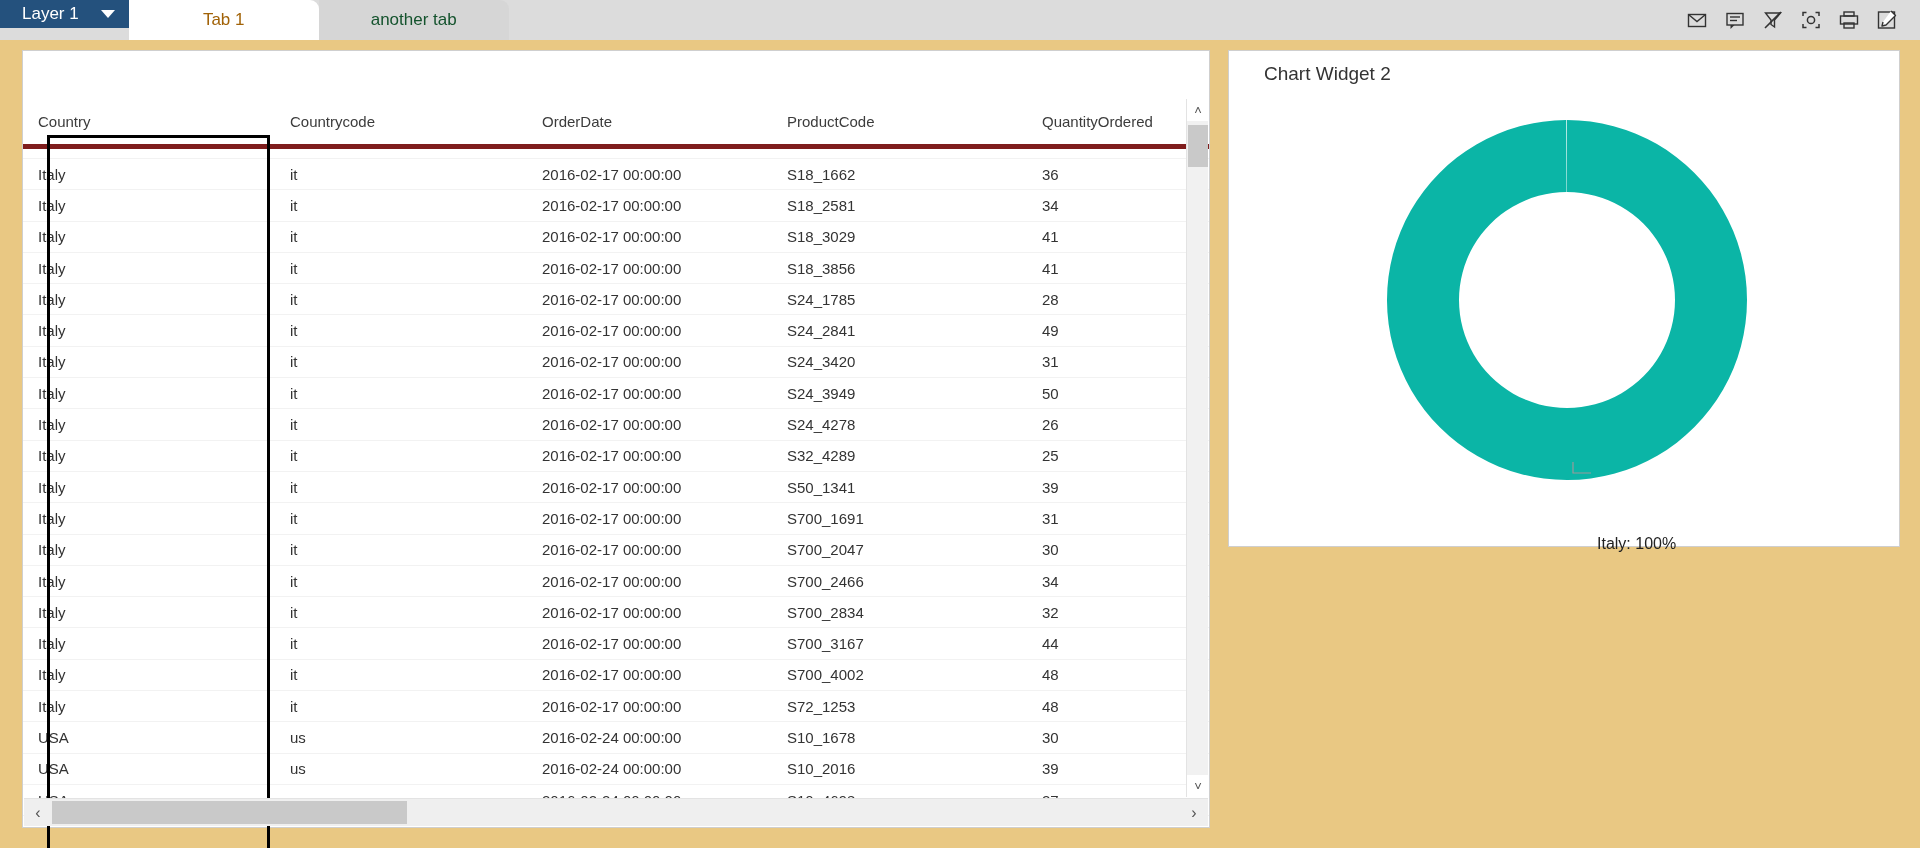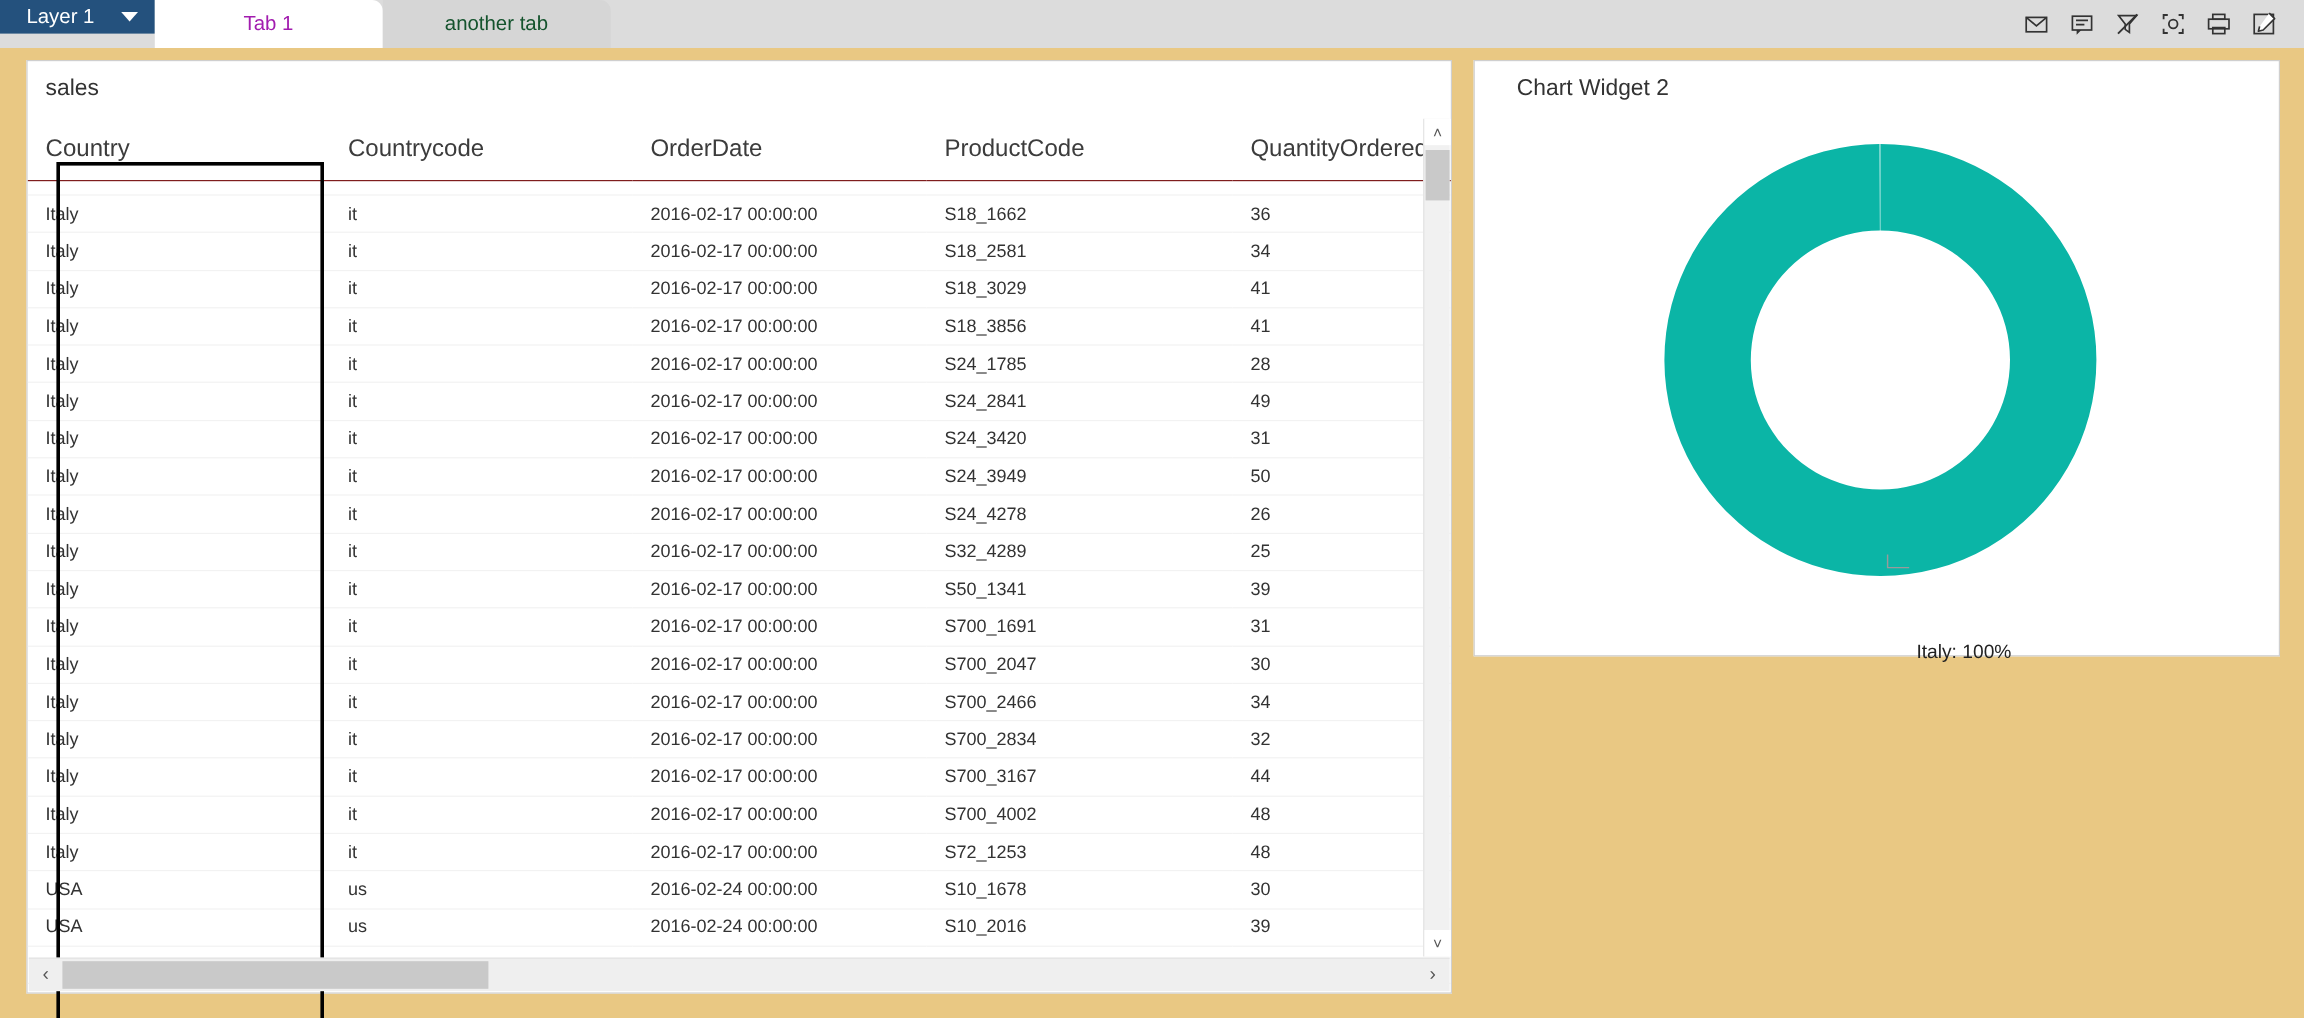--- a/index.html
+++ b/index.html
@@ -42,21 +42,21 @@
     padding: 0 26px;
     font-size: 17px;
     color: #14532d;
     height: 40px;
     border-top-right-radius: 9px;
     cursor: pointer;
     background: #d6d6d6;
   }
   .doc-tab.active {
     background: #ffffff;
-    color: #a21caf;
+    color: #a16207;
     align-items: center;
   }
   #topbar-spacer { flex: 1; }
   #toolbar-icons {
     display: flex; align-items: center;
     gap: 16px;
     padding-right: 22px;
   }
   #toolbar-icons .tbicon {
     width: 22px; height: 22px;
@@ -100,22 +100,22 @@
   table.grid col.c0 { width: 252px; }
   table.grid col.c1 { width: 252px; }
   table.grid col.c2 { width: 245px; }
   table.grid col.c3 { width: 255px; }
   table.grid col.c4 { width: 200px; }
   table.grid th {
     text-align: left;
     font-weight: normal;
     color: #3c3c3c;
     padding: 14px 0 14px 15px;
-    border-bottom: 1px solid #7f1d1d;
-    font-size: 20px;
+    border-bottom: 5px solid #7f1d1d;
+    font-size: 15px;
     height: 46px;
     cursor: pointer;
   }
   table.grid td {
     padding: 0 0 0 15px;
     height: 31.3px;
     border-bottom: 1px solid #f2f2f2;
     white-space: nowrap;
     overflow: hidden;
   }
@@ -275,21 +275,20 @@
       </svg>
     </span>
 
   </div>
 </div>
 
 <div id="gold-strip"></div>
 
 <div id="table-widget">
 
-  <div id="table-title">sales</div>
 
   <div id="grid-wrap">
     <table class="grid">
       <colgroup>
         <col class="c0">
           <col class="c1">
           <col class="c2">
           <col class="c3">
           <col class="c4">
       </colgroup>

